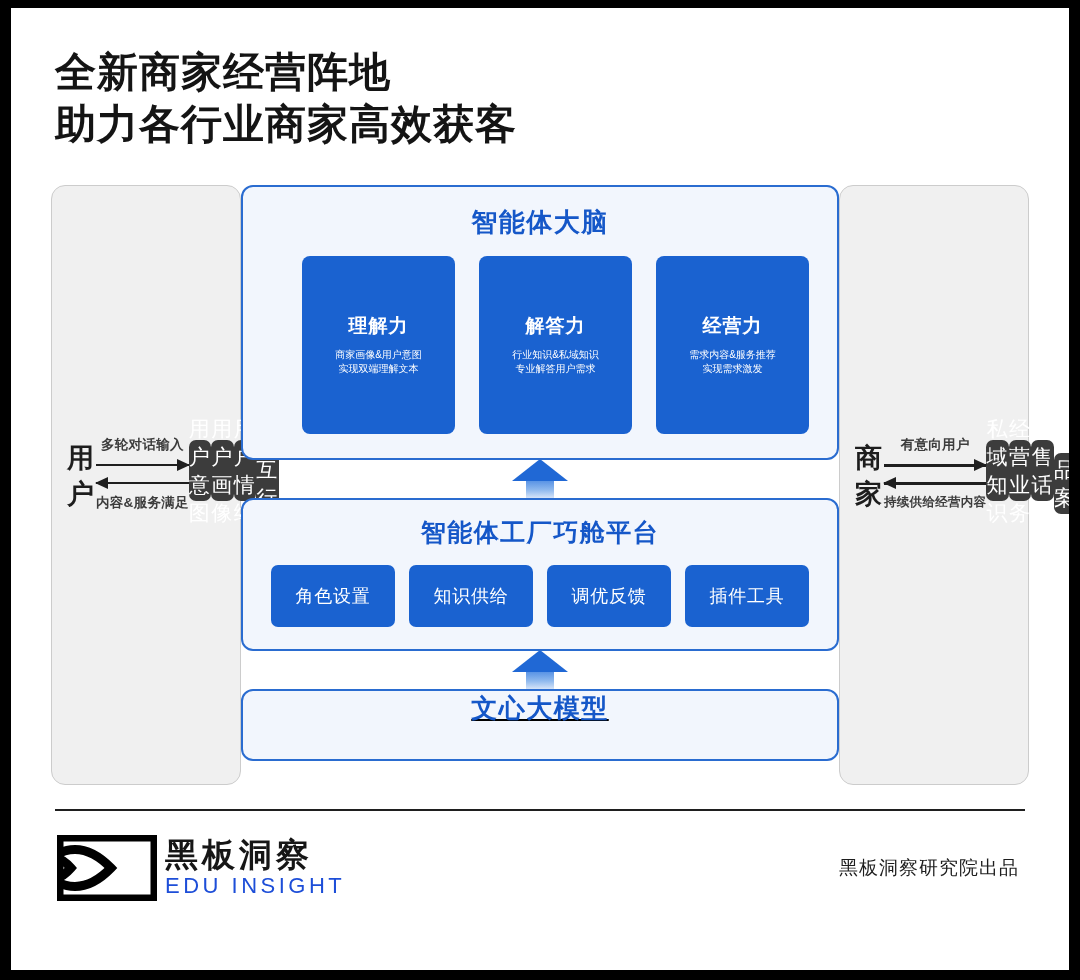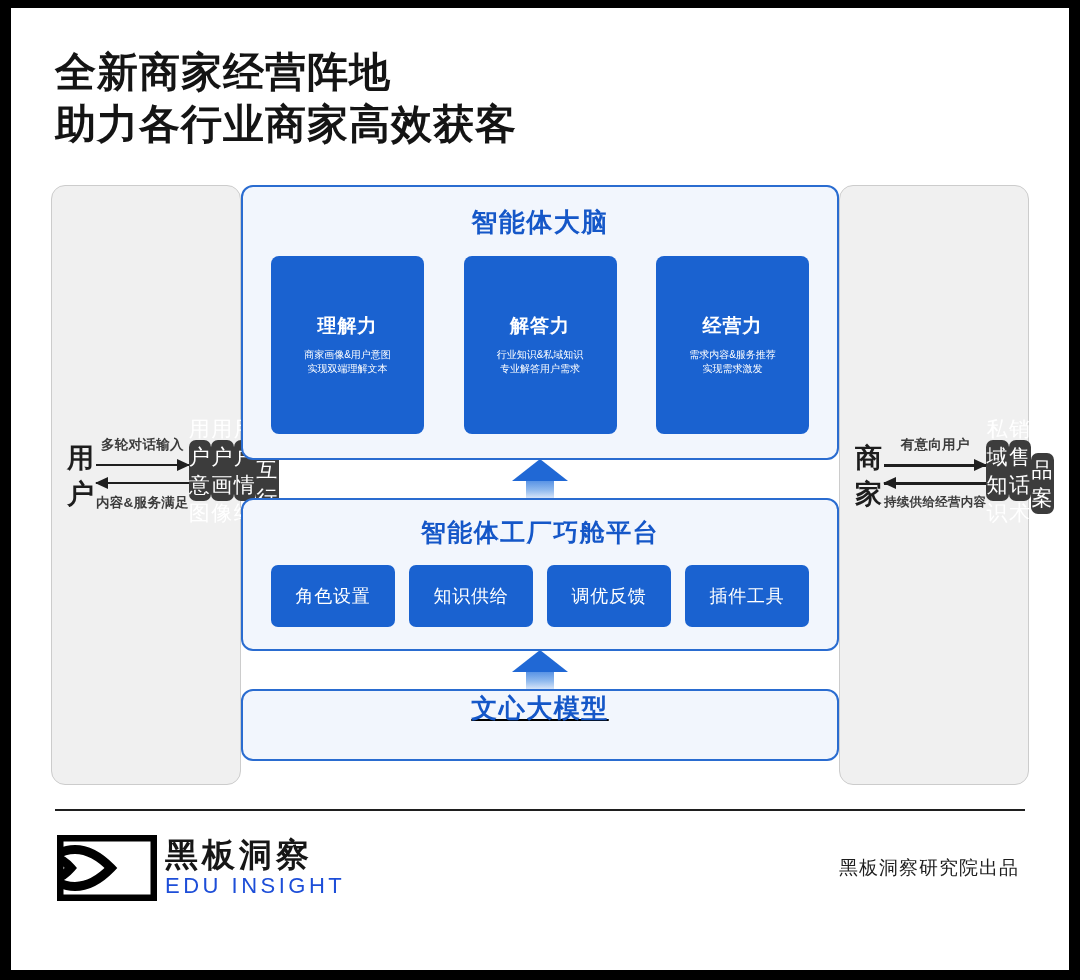--- a/index.html
+++ b/index.html
@@ -124,21 +124,21 @@
   .panel-title {
     color: #1557c8;
     font-weight: 700;
     text-align: center;
     letter-spacing: 1.5px;
   }
 
   
   .panel-brain { padding: 18px 28px 24px 28px; }
   .panel-brain .panel-title { font-size: 26px; margin-bottom: 16px; }
-  .brain-cards { display: flex; gap: 4px; justify-content: space-between; }
+  .brain-cards { display: flex; gap: 24px; justify-content: flex-end; }
   .brain-card {
     width: 153px;
     height: 178px;
     background: #1a62d0;
     border-radius: 8px;
     color: #ffffff;
     display: flex;
     flex-direction: column;
     align-items: center;
     justify-content: center;
@@ -335,20 +335,21 @@
             <div class="arrow-line"></div>
               <div class="arrow-head right"></div>
           </div>
           <div class="arrow-row">
             <div class="arrow-line"></div>
               <div class="arrow-head left"></div>
           </div>
           <div class="arrow-label small">持续供给经营内容</div>
         </div>
         <div class="chip-dark">私域知识</div>
+        <div class="chip-dark">经营业务</div>
         <div class="chip-dark">销售话术</div>
         <div class="chip-dark">产品案例</div>
       </div>
 
     </div>
 
     <div class="divider"></div>
     <div class="footer">
       <div class="brand">
         <svg class="logo-mark" viewBox="0 0 100 66">

